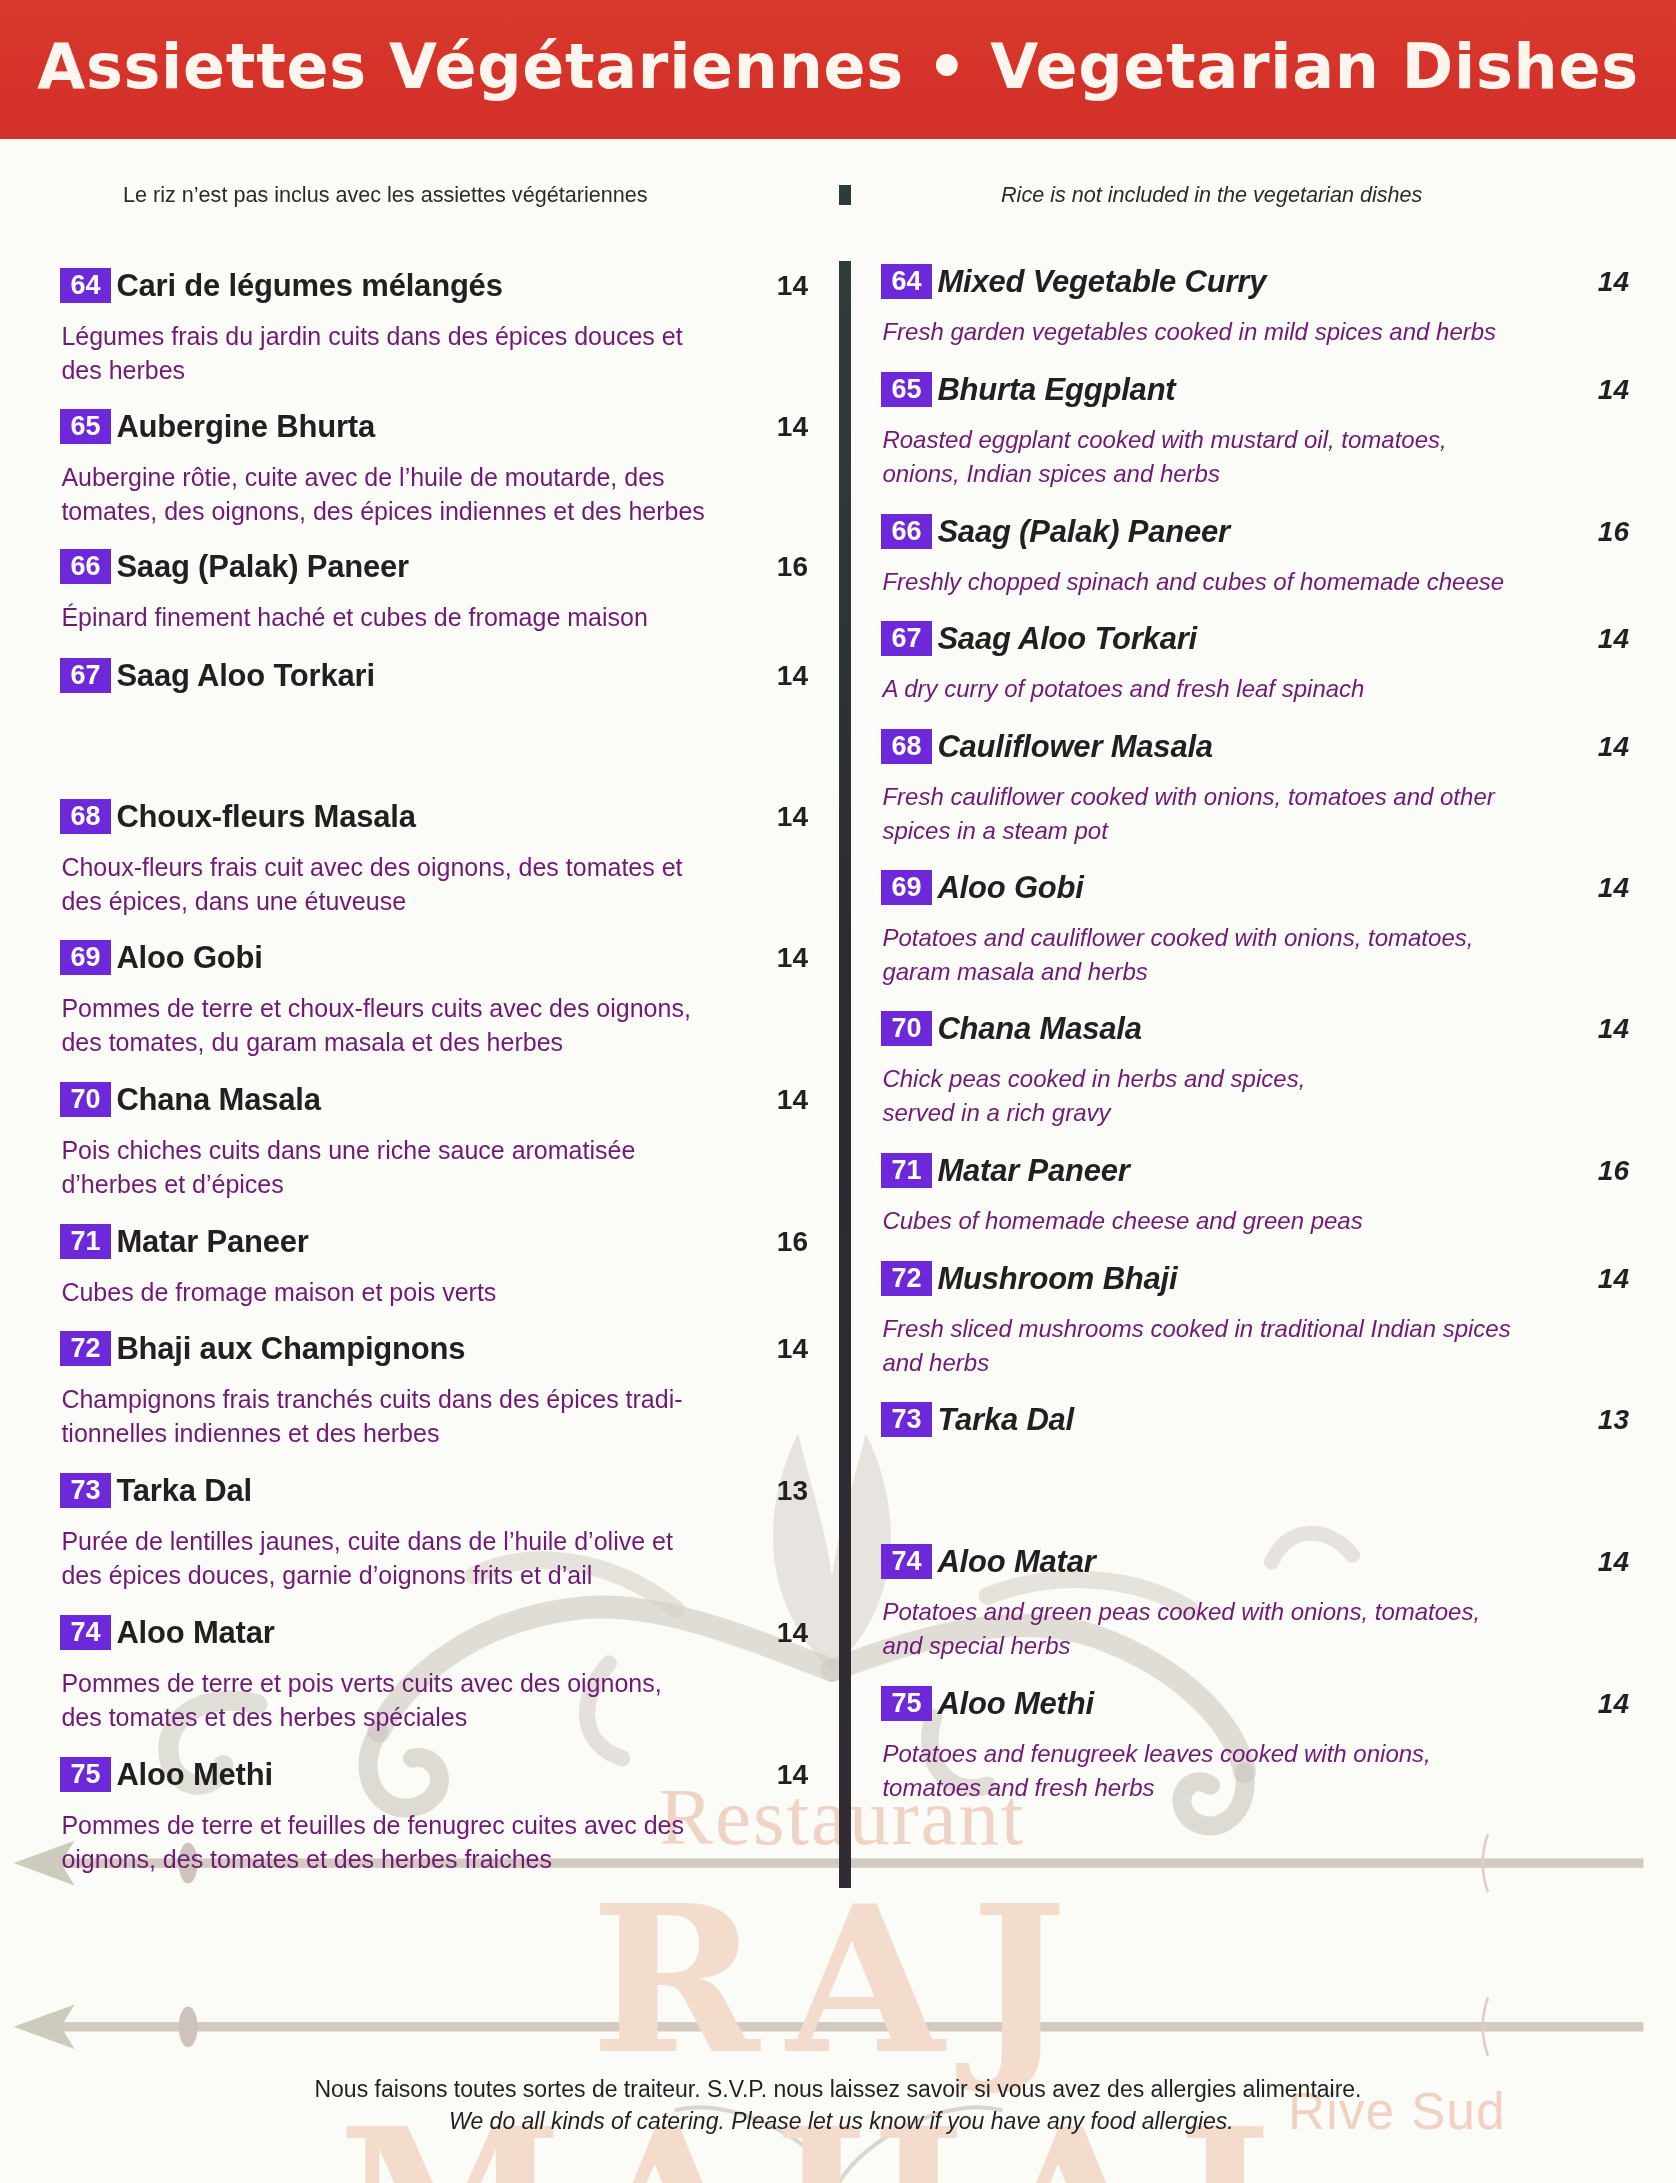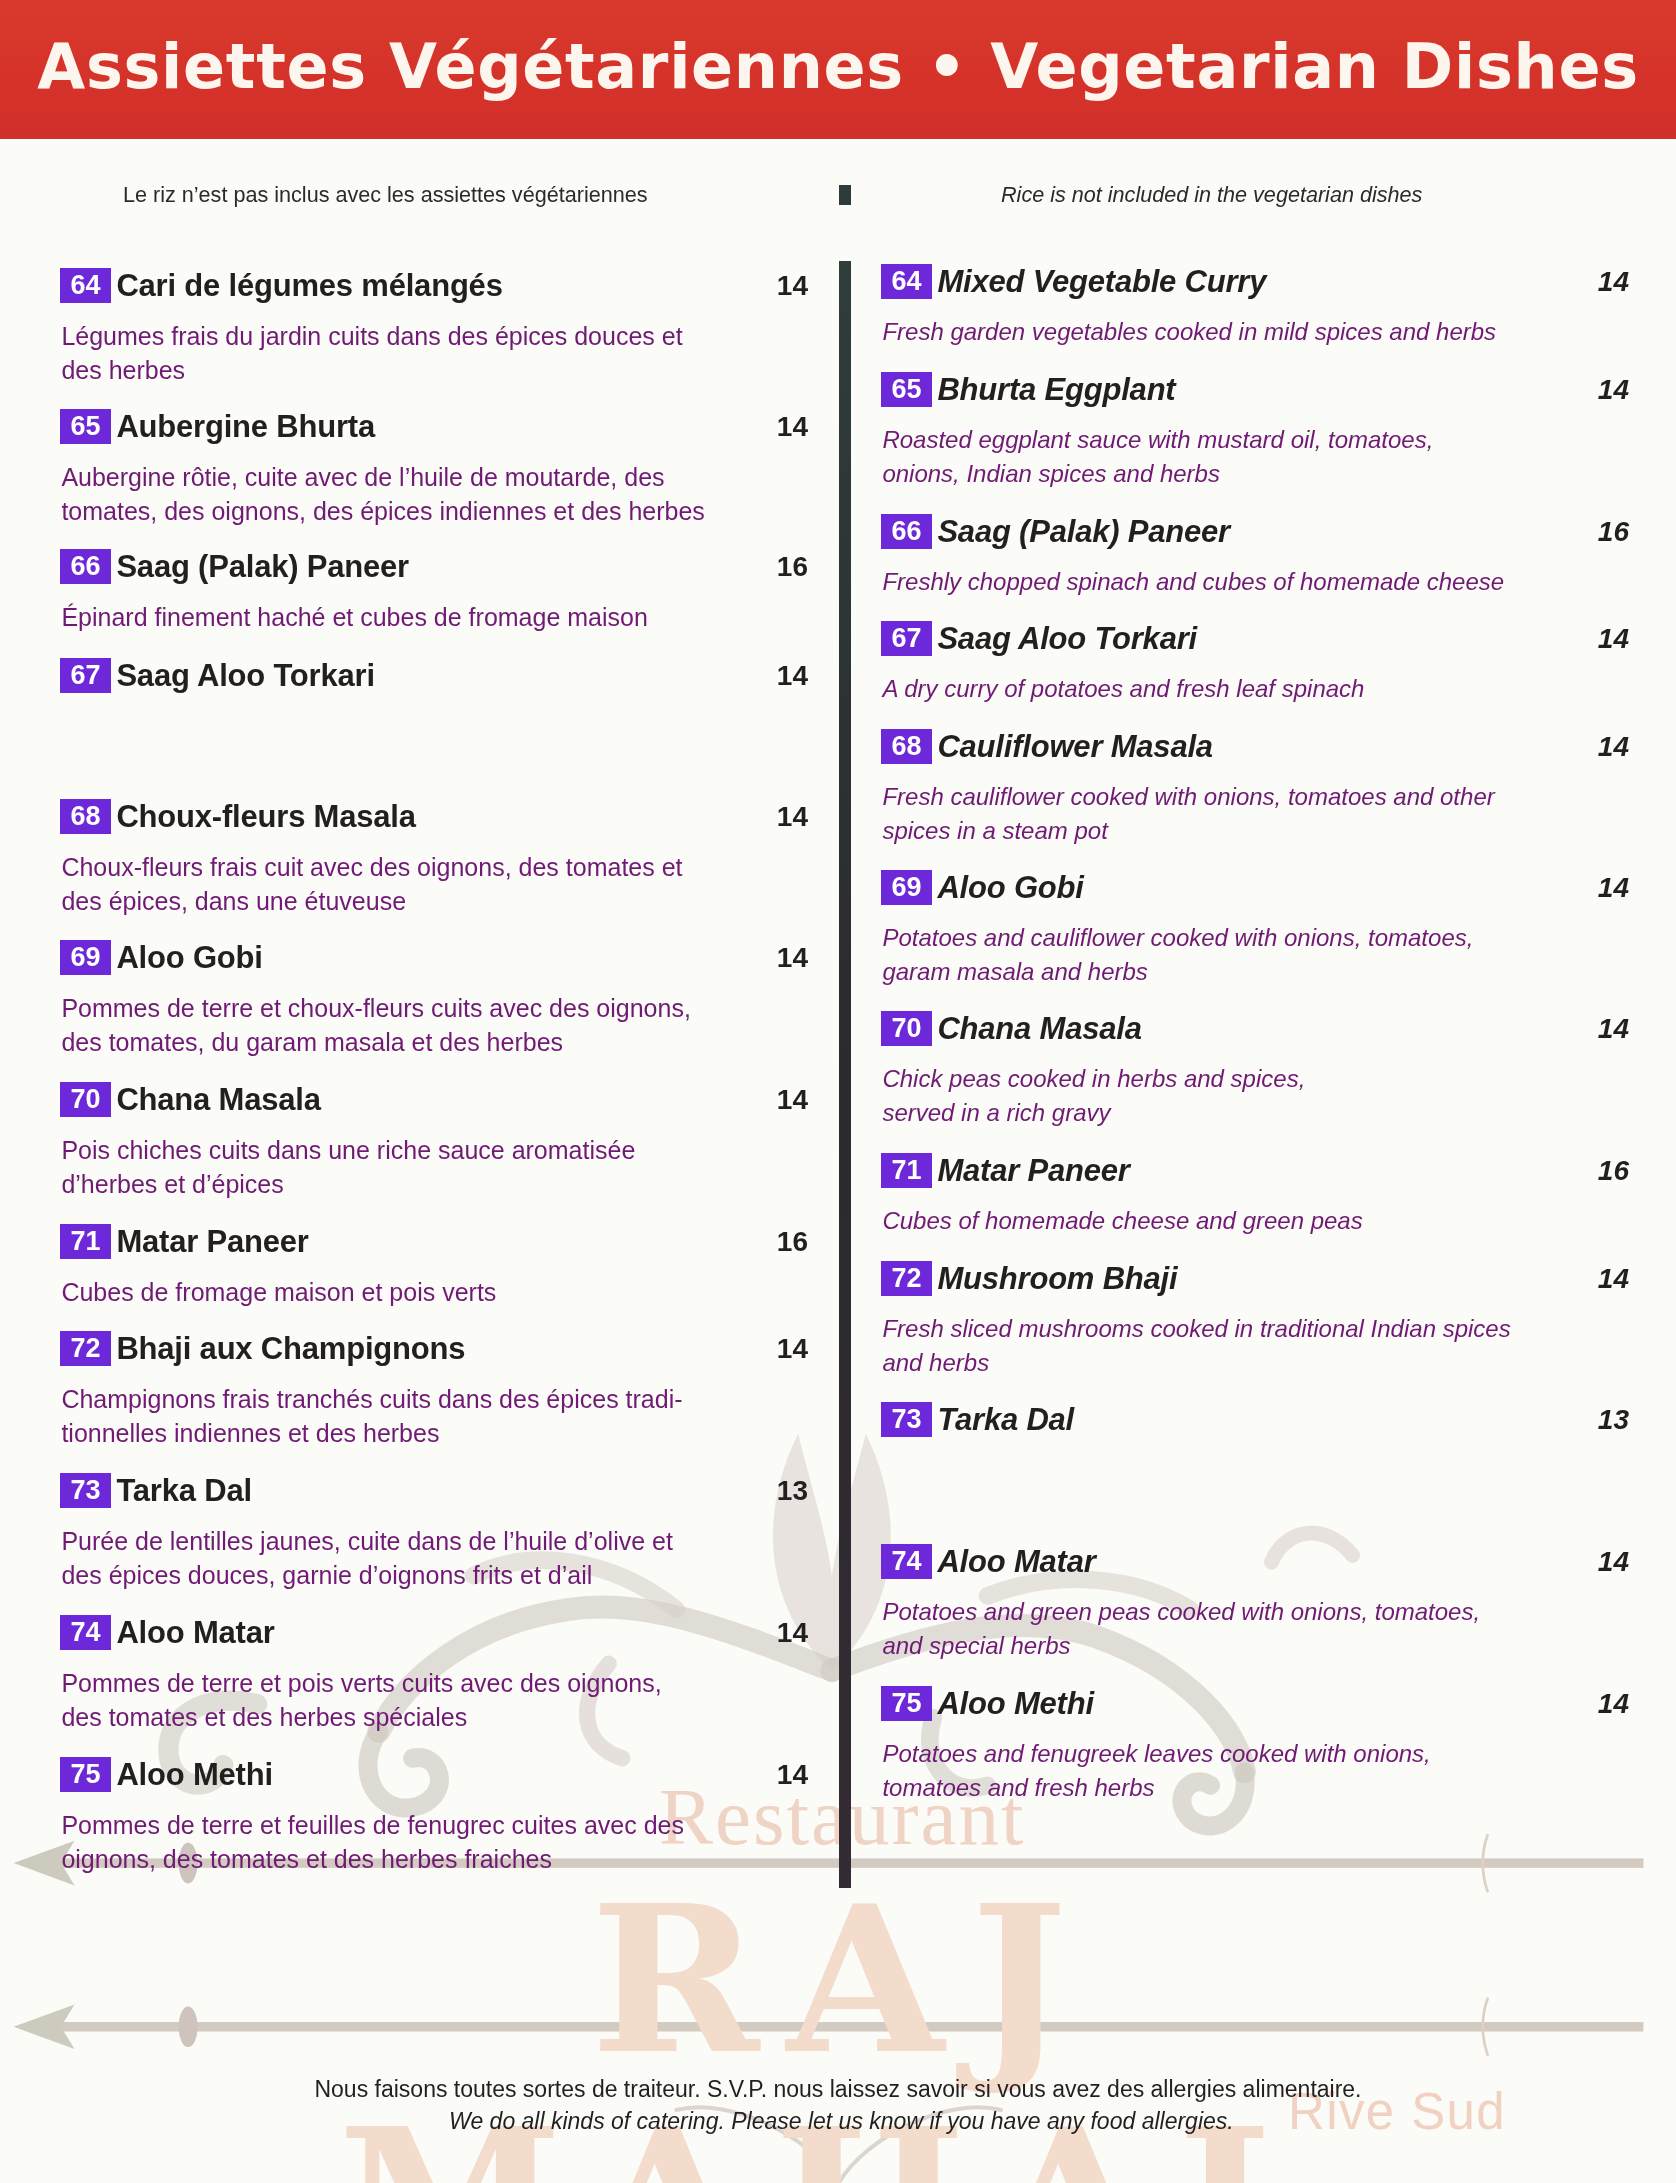--- a/index.html
+++ b/index.html
@@ -255,21 +255,21 @@
         <div>Fresh garden vegetables cooked in mild spices and herbs</div>
       </div>
   </div>
   <div class="item" style="top:369px;left:0;width:748px;">
     <div class="item-head">
         <span class="badge">65</span>
         <span class="name">Bhurta Eggplant</span>
         <span class="price">14</span>
       </div>
     <div class="desc">
-        <div>Roasted eggplant sauce with mustard oil, tomatoes,</div>
+        <div>Roasted eggplant cooked with mustard oil, tomatoes,</div>
         <div>onions, Indian spices and herbs</div>
       </div>
   </div>
   <div class="item" style="top:511px;left:0;width:748px;">
     <div class="item-head">
         <span class="badge">66</span>
         <span class="name">Saag (Palak) Paneer</span>
         <span class="price">16</span>
       </div>
     <div class="desc">

